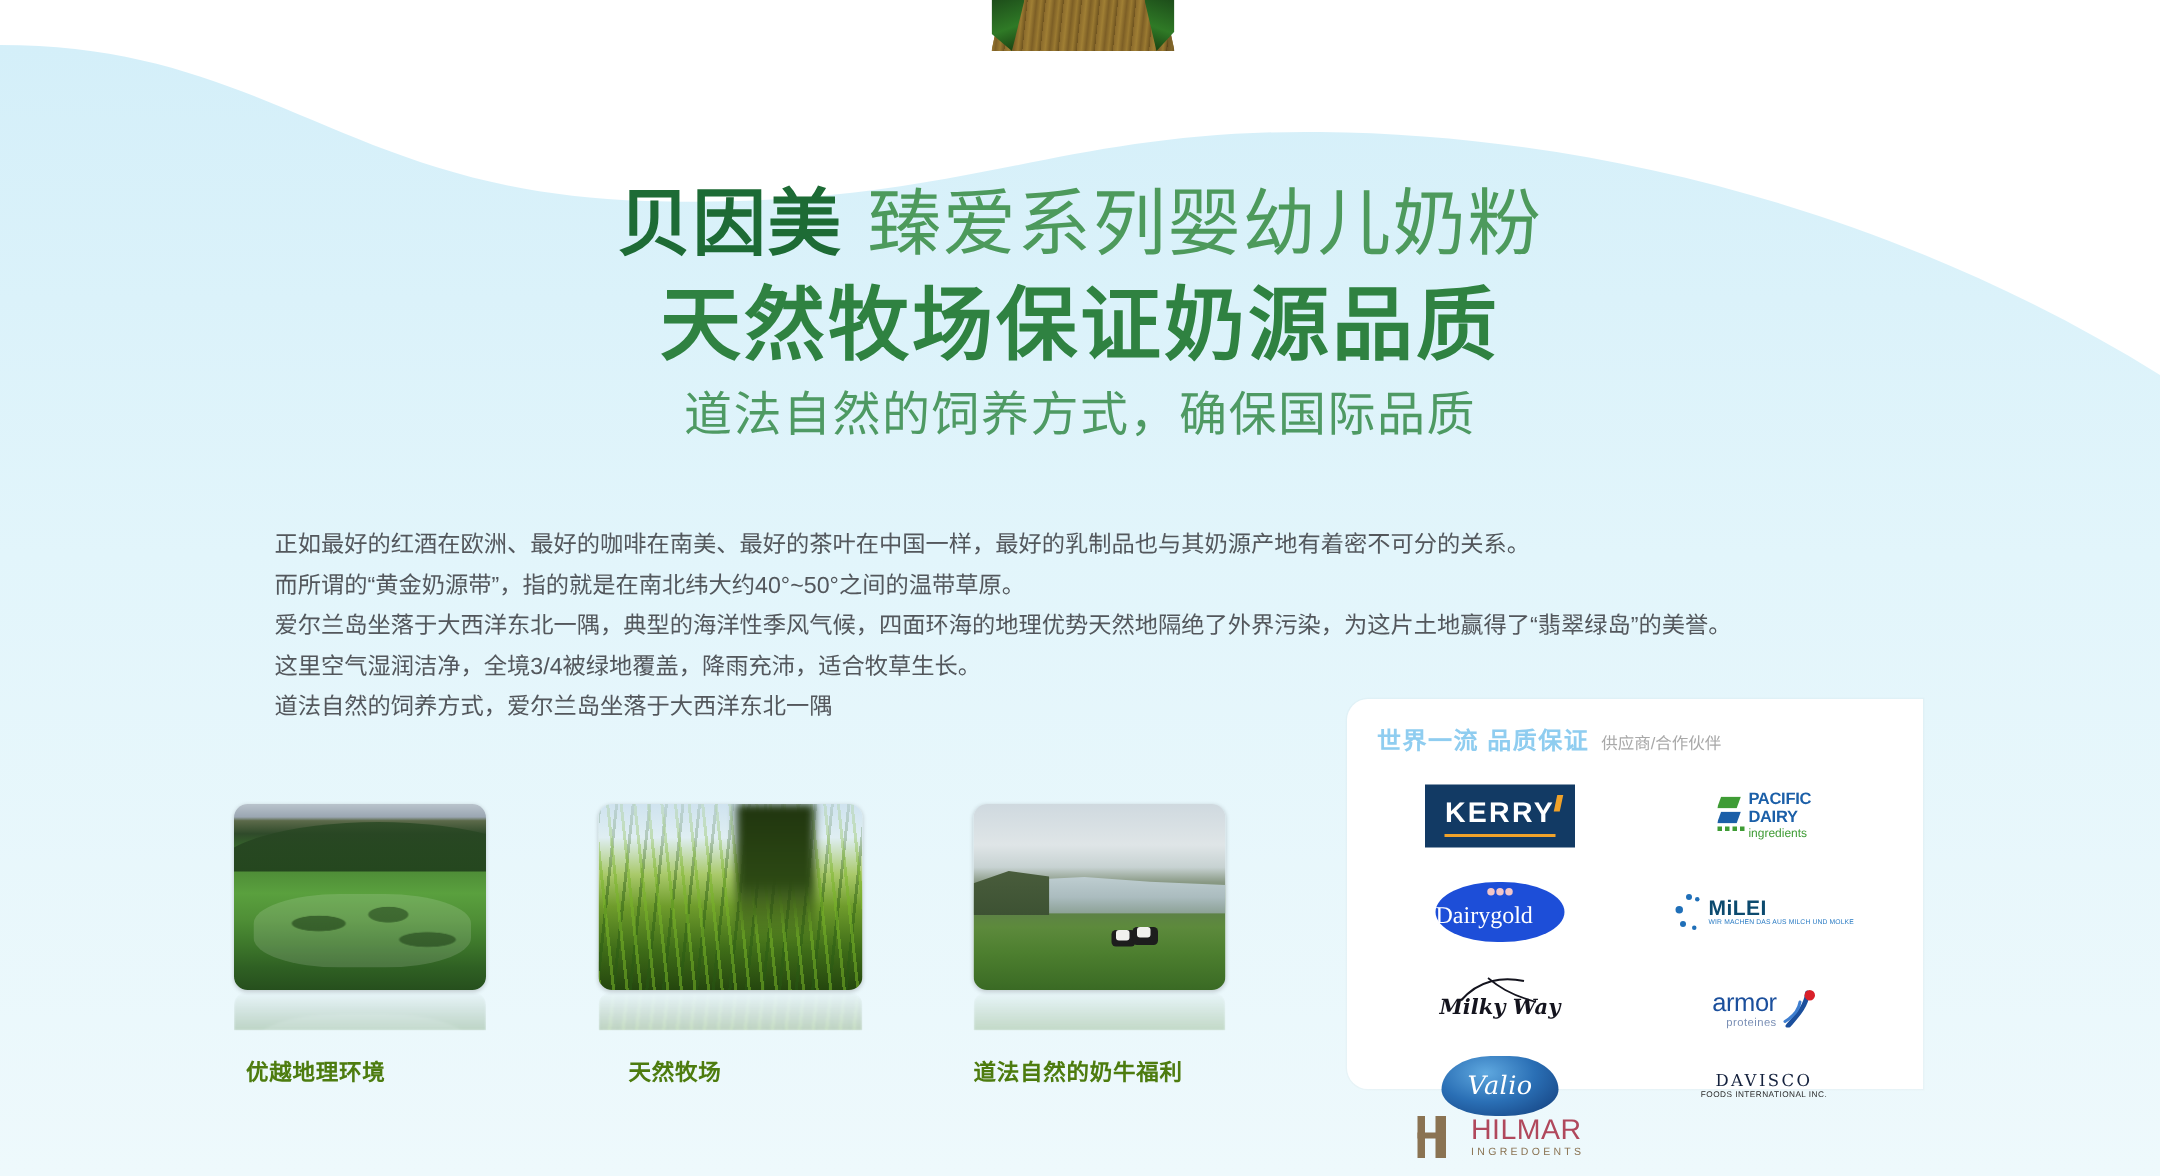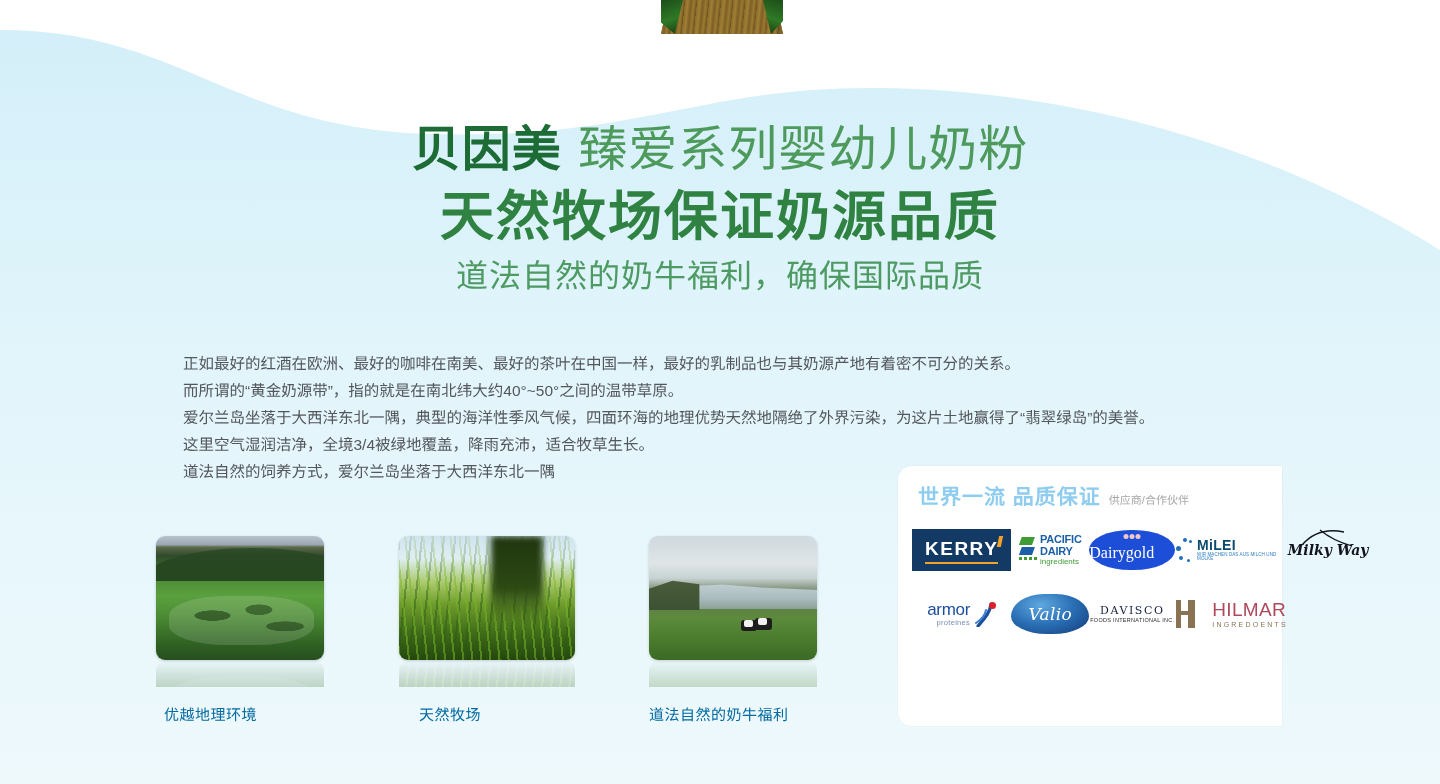--- a/index.html
+++ b/index.html
@@ -236,22 +236,22 @@
     opacity: .30;
     transform: scaleY(-1);
     filter: blur(.6px);
     mask-image: linear-gradient(0deg, rgba(0,0,0,0) 0%, rgba(0,0,0,.85) 100%);
   }
   .reflection .scene { position: absolute; left: 0; bottom: 0; width: 100%; height: 124px; }
 
   .caption {
     margin-top: 16px;
     font-size: 15px;
-    font-weight: normal;
-    color: #0369a1;
+    font-weight: bold;
+    color: #4d7c0f;
     text-align: center;
     letter-spacing: .5px;
   }
   .card-1 .caption { text-align: left; padding-left: 8px; }
   .card-2 .caption { text-align: left; padding-left: 20px; }
   .card-3 .caption { text-align: left; }
 
   
   .partners {
     position: absolute;
@@ -264,36 +264,36 @@
     z-index: 4;
     box-shadow: 0 0 0 1px rgba(0,0,0,.02);
   }
   .partners-head {
     display: flex;
     align-items: baseline;
     gap: 8px;
     padding: 14px 0 0 20px;
   }
   .partners-title {
-    font-size: 21px;
+    font-size: 16px;
     font-weight: bold;
     color: #8fcdf0;
     letter-spacing: 1px;
     white-space: nowrap;
   }
   .partners-sub {
     font-size: 11px;
     font-weight: normal;
     color: #a8a8a8;
     white-space: nowrap;
   }
 
   .logo-grid {
     display: grid;
-    grid-template-columns: repeat(5, 1fr);
+    grid-template-columns: repeat(2, 1fr);
     grid-template-rows: repeat(3, 64px);
     align-items: center;
     justify-items: center;
     padding: 8px 18px 0 14px;
   }
   .logo-cell {
     display: flex;
     align-items: center;
     justify-content: center;
     width: 100%;
@@ -376,21 +376,21 @@
     width: 56px; height: 18px;
   }
   .lg-milky .txt {
     font-size: 14px; font-weight: bold; font-style: italic;
     color: #14141e;
     font-family: "DejaVu Serif", "Liberation Serif", serif;
     white-space: nowrap;
   }
 
   
-  .lg-armor { display: flex; align-items: flex-start; gap: 2px; position: relative; }
+  .lg-armor { display: flex; align-items: flex-end; gap: 2px; position: relative; }
   .lg-armor .txtwrap { text-align: right; line-height: 1; }
   .lg-armor .t1 { font-size: 17px; color: #1b4f9c; font-weight: normal; letter-spacing: -.3px; }
   .lg-armor .t2 { font-size: 7.5px; color: #7a8fb5; letter-spacing: .3px; margin-top: 1px; }
   .lg-armor .swirl { position: relative; width: 24px; height: 26px; }
   .lg-armor .dot {
     position: absolute; right: 0; top: 1px; width: 7px; height: 7px;
     border-radius: 50%; background: #d9202a;
   }
 
   
@@ -464,21 +464,21 @@
     <div class="wood"></div>
     <div class="leaf-l"></div>
     <div class="leaf-r"></div>
   </div>
 
   <div class="headings">
     <div class="title-line1">
       <span class="title-brand">贝因美</span><span>&nbsp;</span><span class="title-series">臻爱系列婴幼儿奶粉</span>
     </div>
     <div class="title-line2">天然牧场保证奶源品质</div>
-    <div class="title-line3">道法自然的奶牛福利，确保国际品质</div>
+    <div class="title-line3">道法自然的饲养方式，确保国际品质</div>
   </div>
 
   <div class="copy">
     <p>　　正如最好的红酒在欧洲、最好的咖啡在南美、最好的茶叶在中国一样，最好的乳制品也与其奶源产地有着密不可分的关系。</p>
     <p>　　而所谓的“黄金奶源带”，指的就是在南北纬大约40°~50°之间的温带草原。</p>
     <p>　　爱尔兰岛坐落于大西洋东北一隅，典型的海洋性季风气候，四面环海的地理优势天然地隔绝了外界污染，为这片土地赢得了“翡翠绿岛”的美誉。</p>
     <p>　　这里空气湿润洁净，全境3/4被绿地覆盖，降雨充沛，适合牧草生长。</p>
     <p>　　道法自然的饲养方式，爱尔兰岛坐落于大西洋东北一隅</p>
   </div>
 

